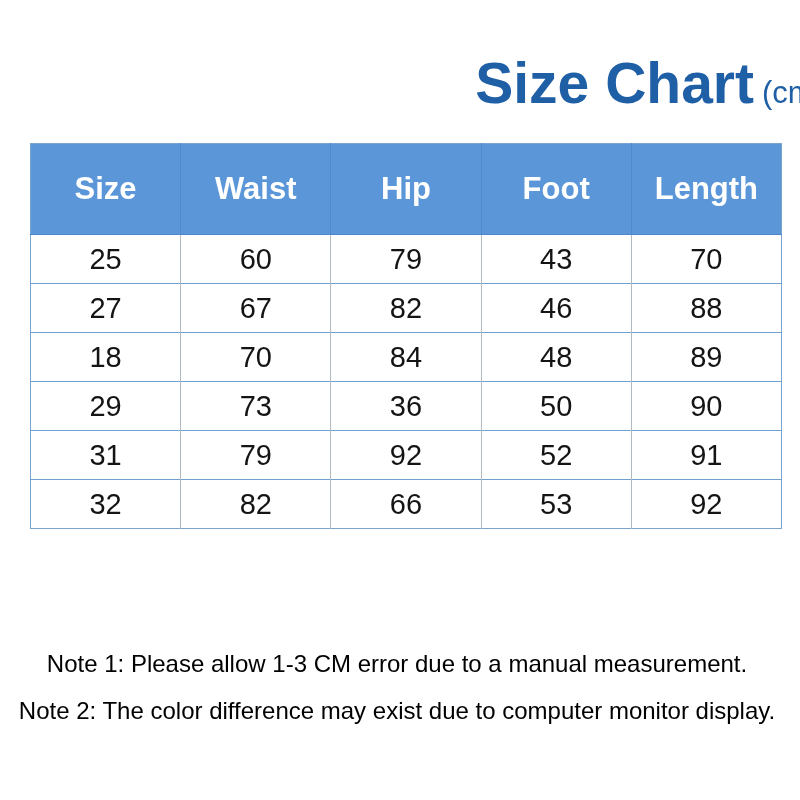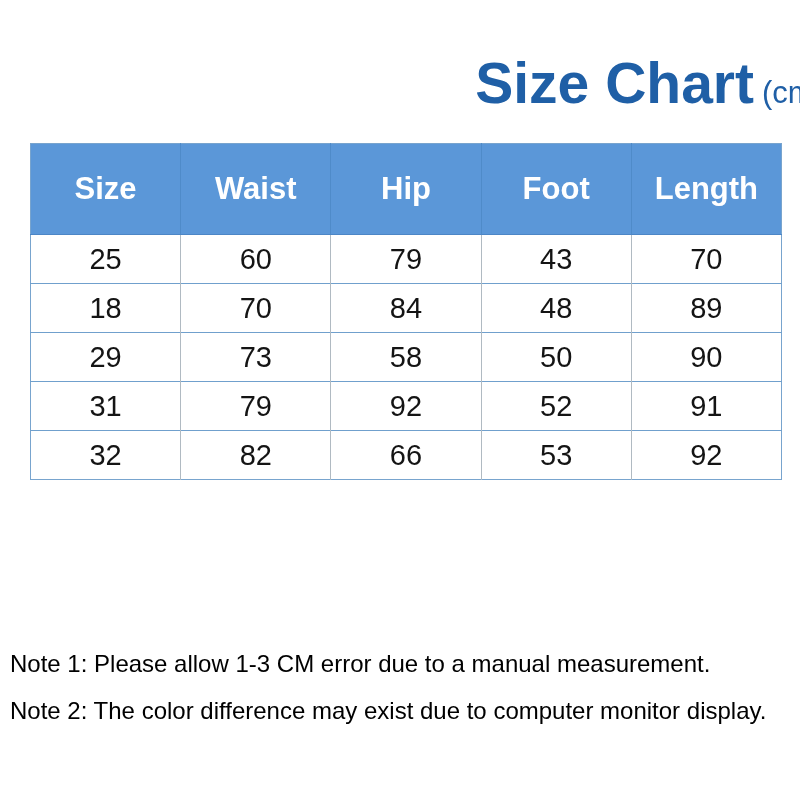--- a/index.html
+++ b/index.html
@@ -76,23 +76,24 @@
     padding: 0;
   }
   table.size-table tbody tr:first-child td {
     border-top: none;
   }
   table.size-table tbody td:first-child {
     border-left: none;
   }
   .notes {
     position: absolute;
-    left: 10px;
+    left: 2px;
     top: 650px;
     width: 790px;
+    text-align: center;
   }
   .notes p {
     margin: 0 0 19px 0;
     font-size: 24px;
     line-height: 28px;
     color: #000000;
     white-space: nowrap;
   }
 </style>
 </head>
@@ -116,30 +117,37 @@
     </thead>
     <tbody>
       <tr>
         <td>25</td>
         <td>60</td>
         <td>79</td>
         <td>43</td>
         <td>70</td>
       </tr>
       <tr>
+        <td>27</td>
+        <td>67</td>
+        <td>82</td>
+        <td>46</td>
+        <td>88</td>
+      </tr>
+      <tr>
         <td>18</td>
         <td>70</td>
         <td>84</td>
         <td>48</td>
         <td>89</td>
       </tr>
       <tr>
         <td>29</td>
         <td>73</td>
-        <td>58</td>
+        <td>36</td>
         <td>50</td>
         <td>90</td>
       </tr>
       <tr>
         <td>31</td>
         <td>79</td>
         <td>92</td>
         <td>52</td>
         <td>91</td>
       </tr>

